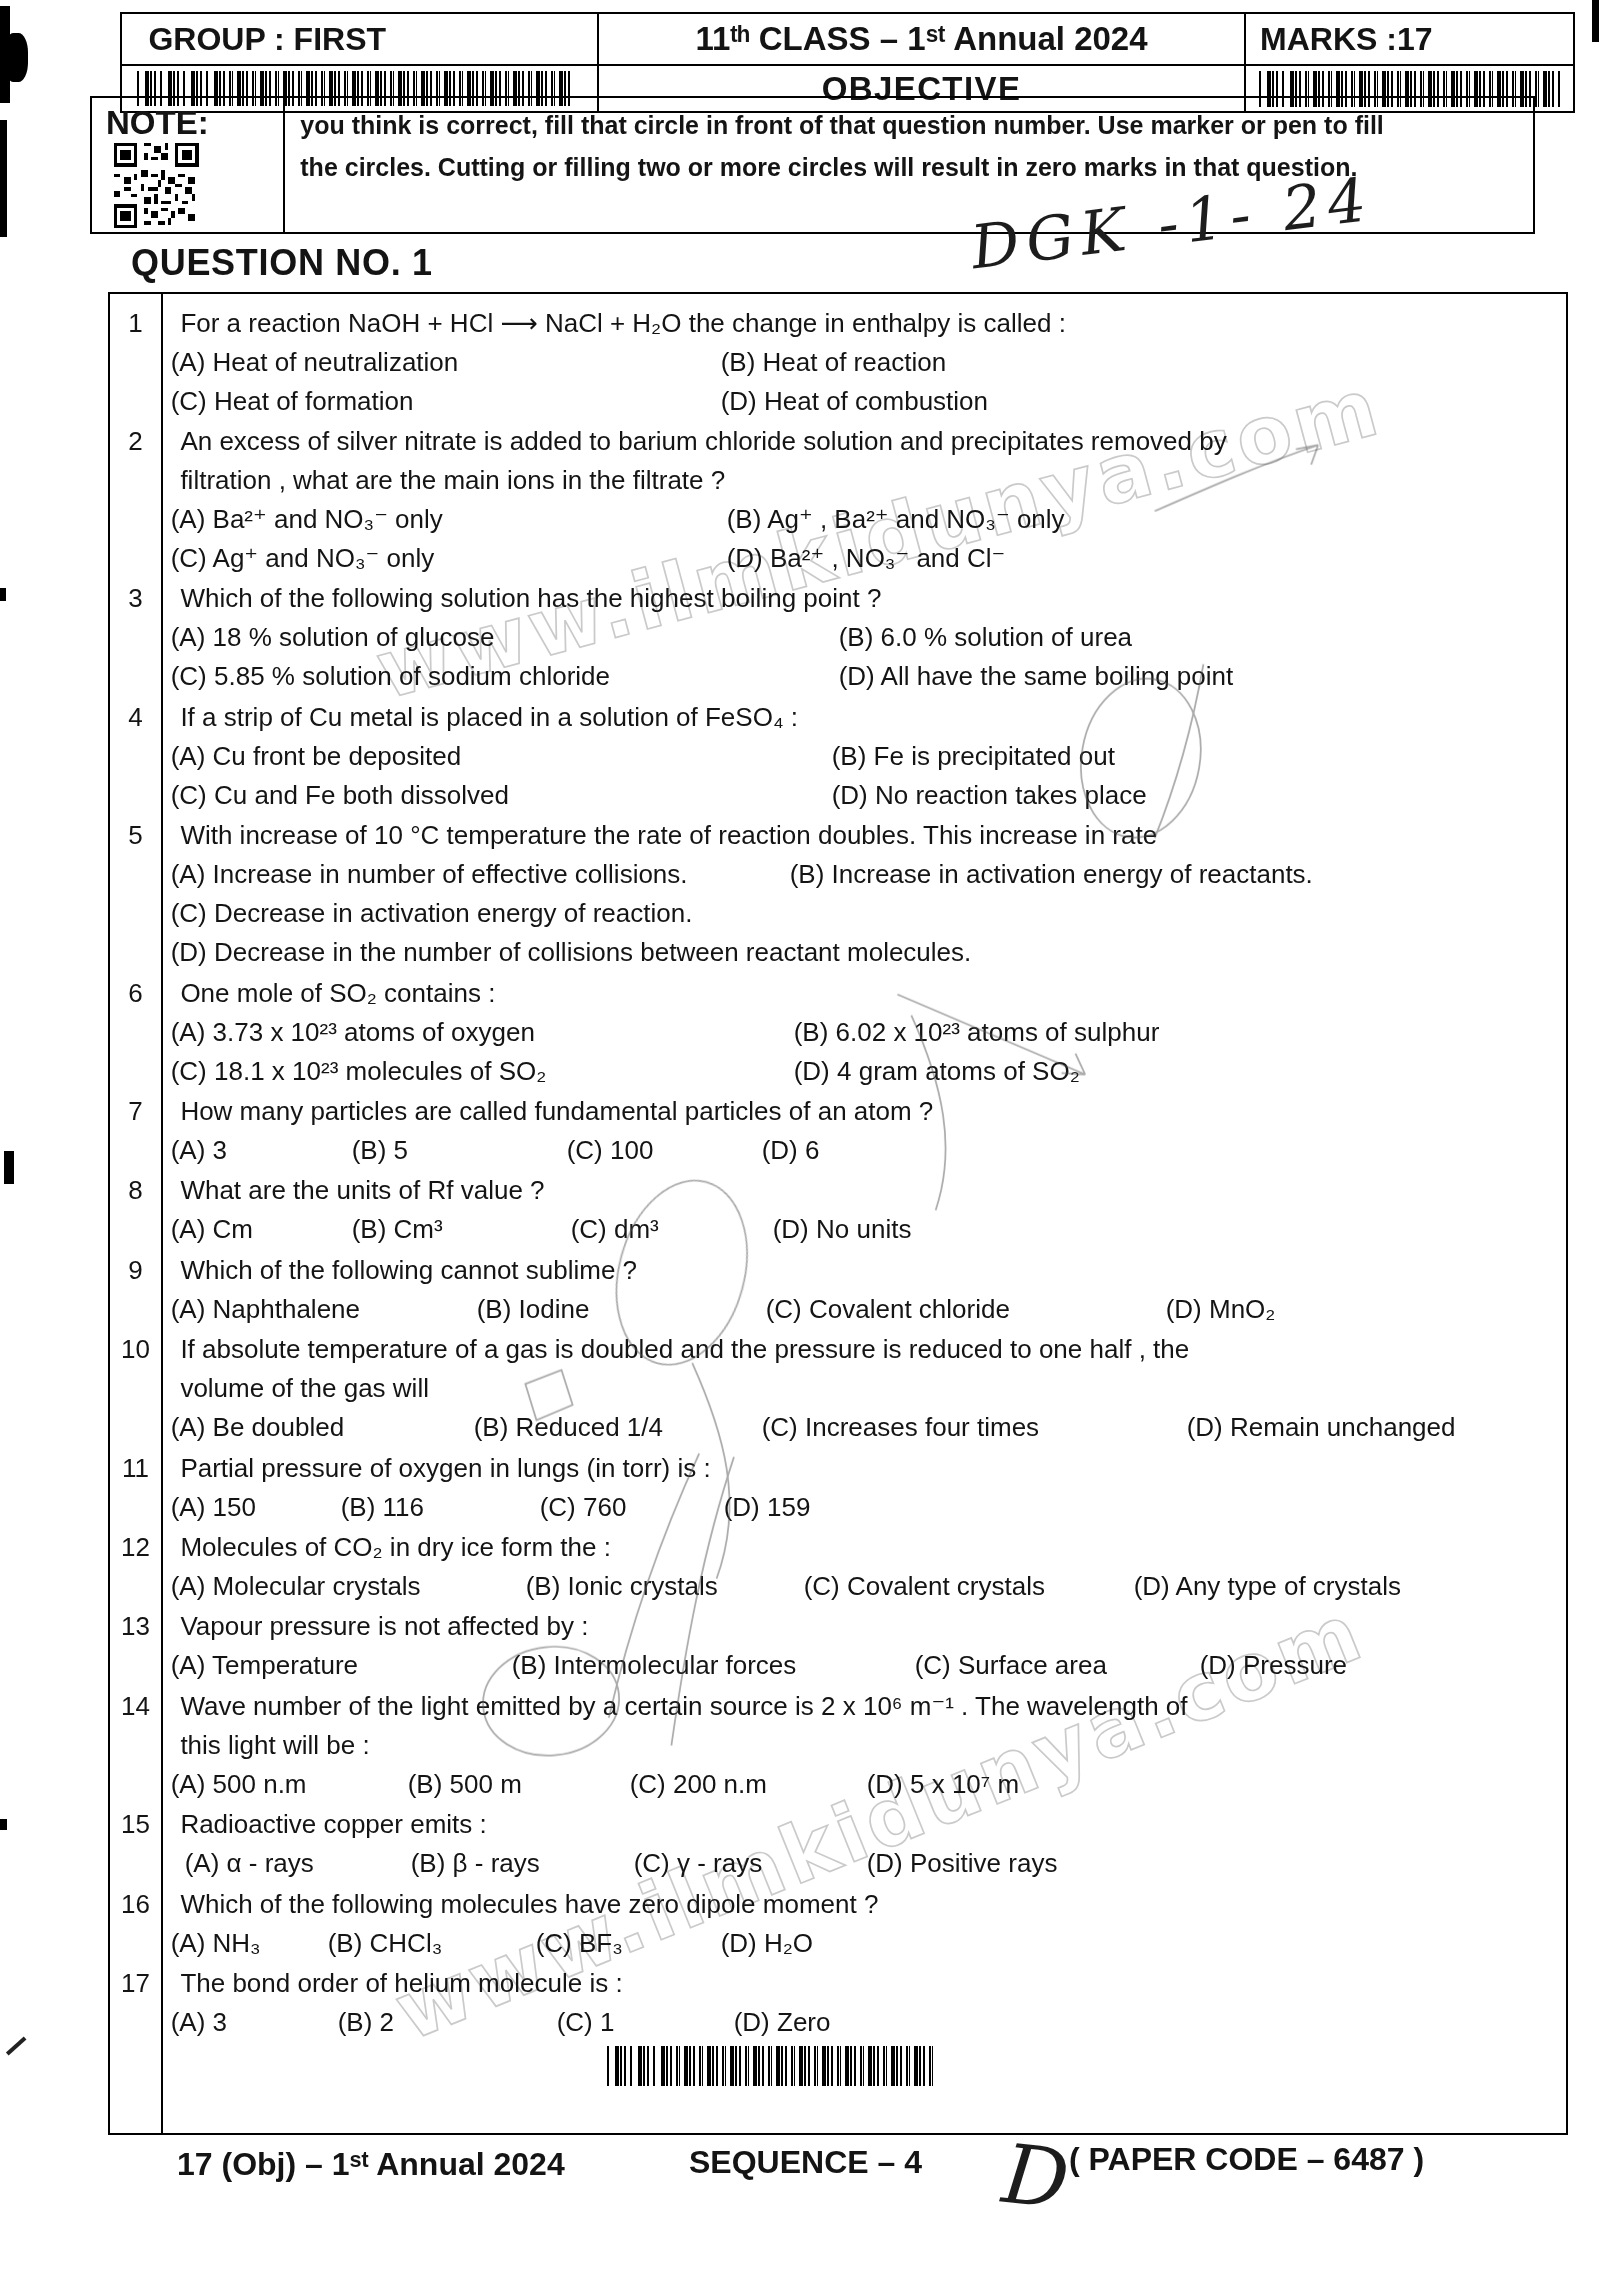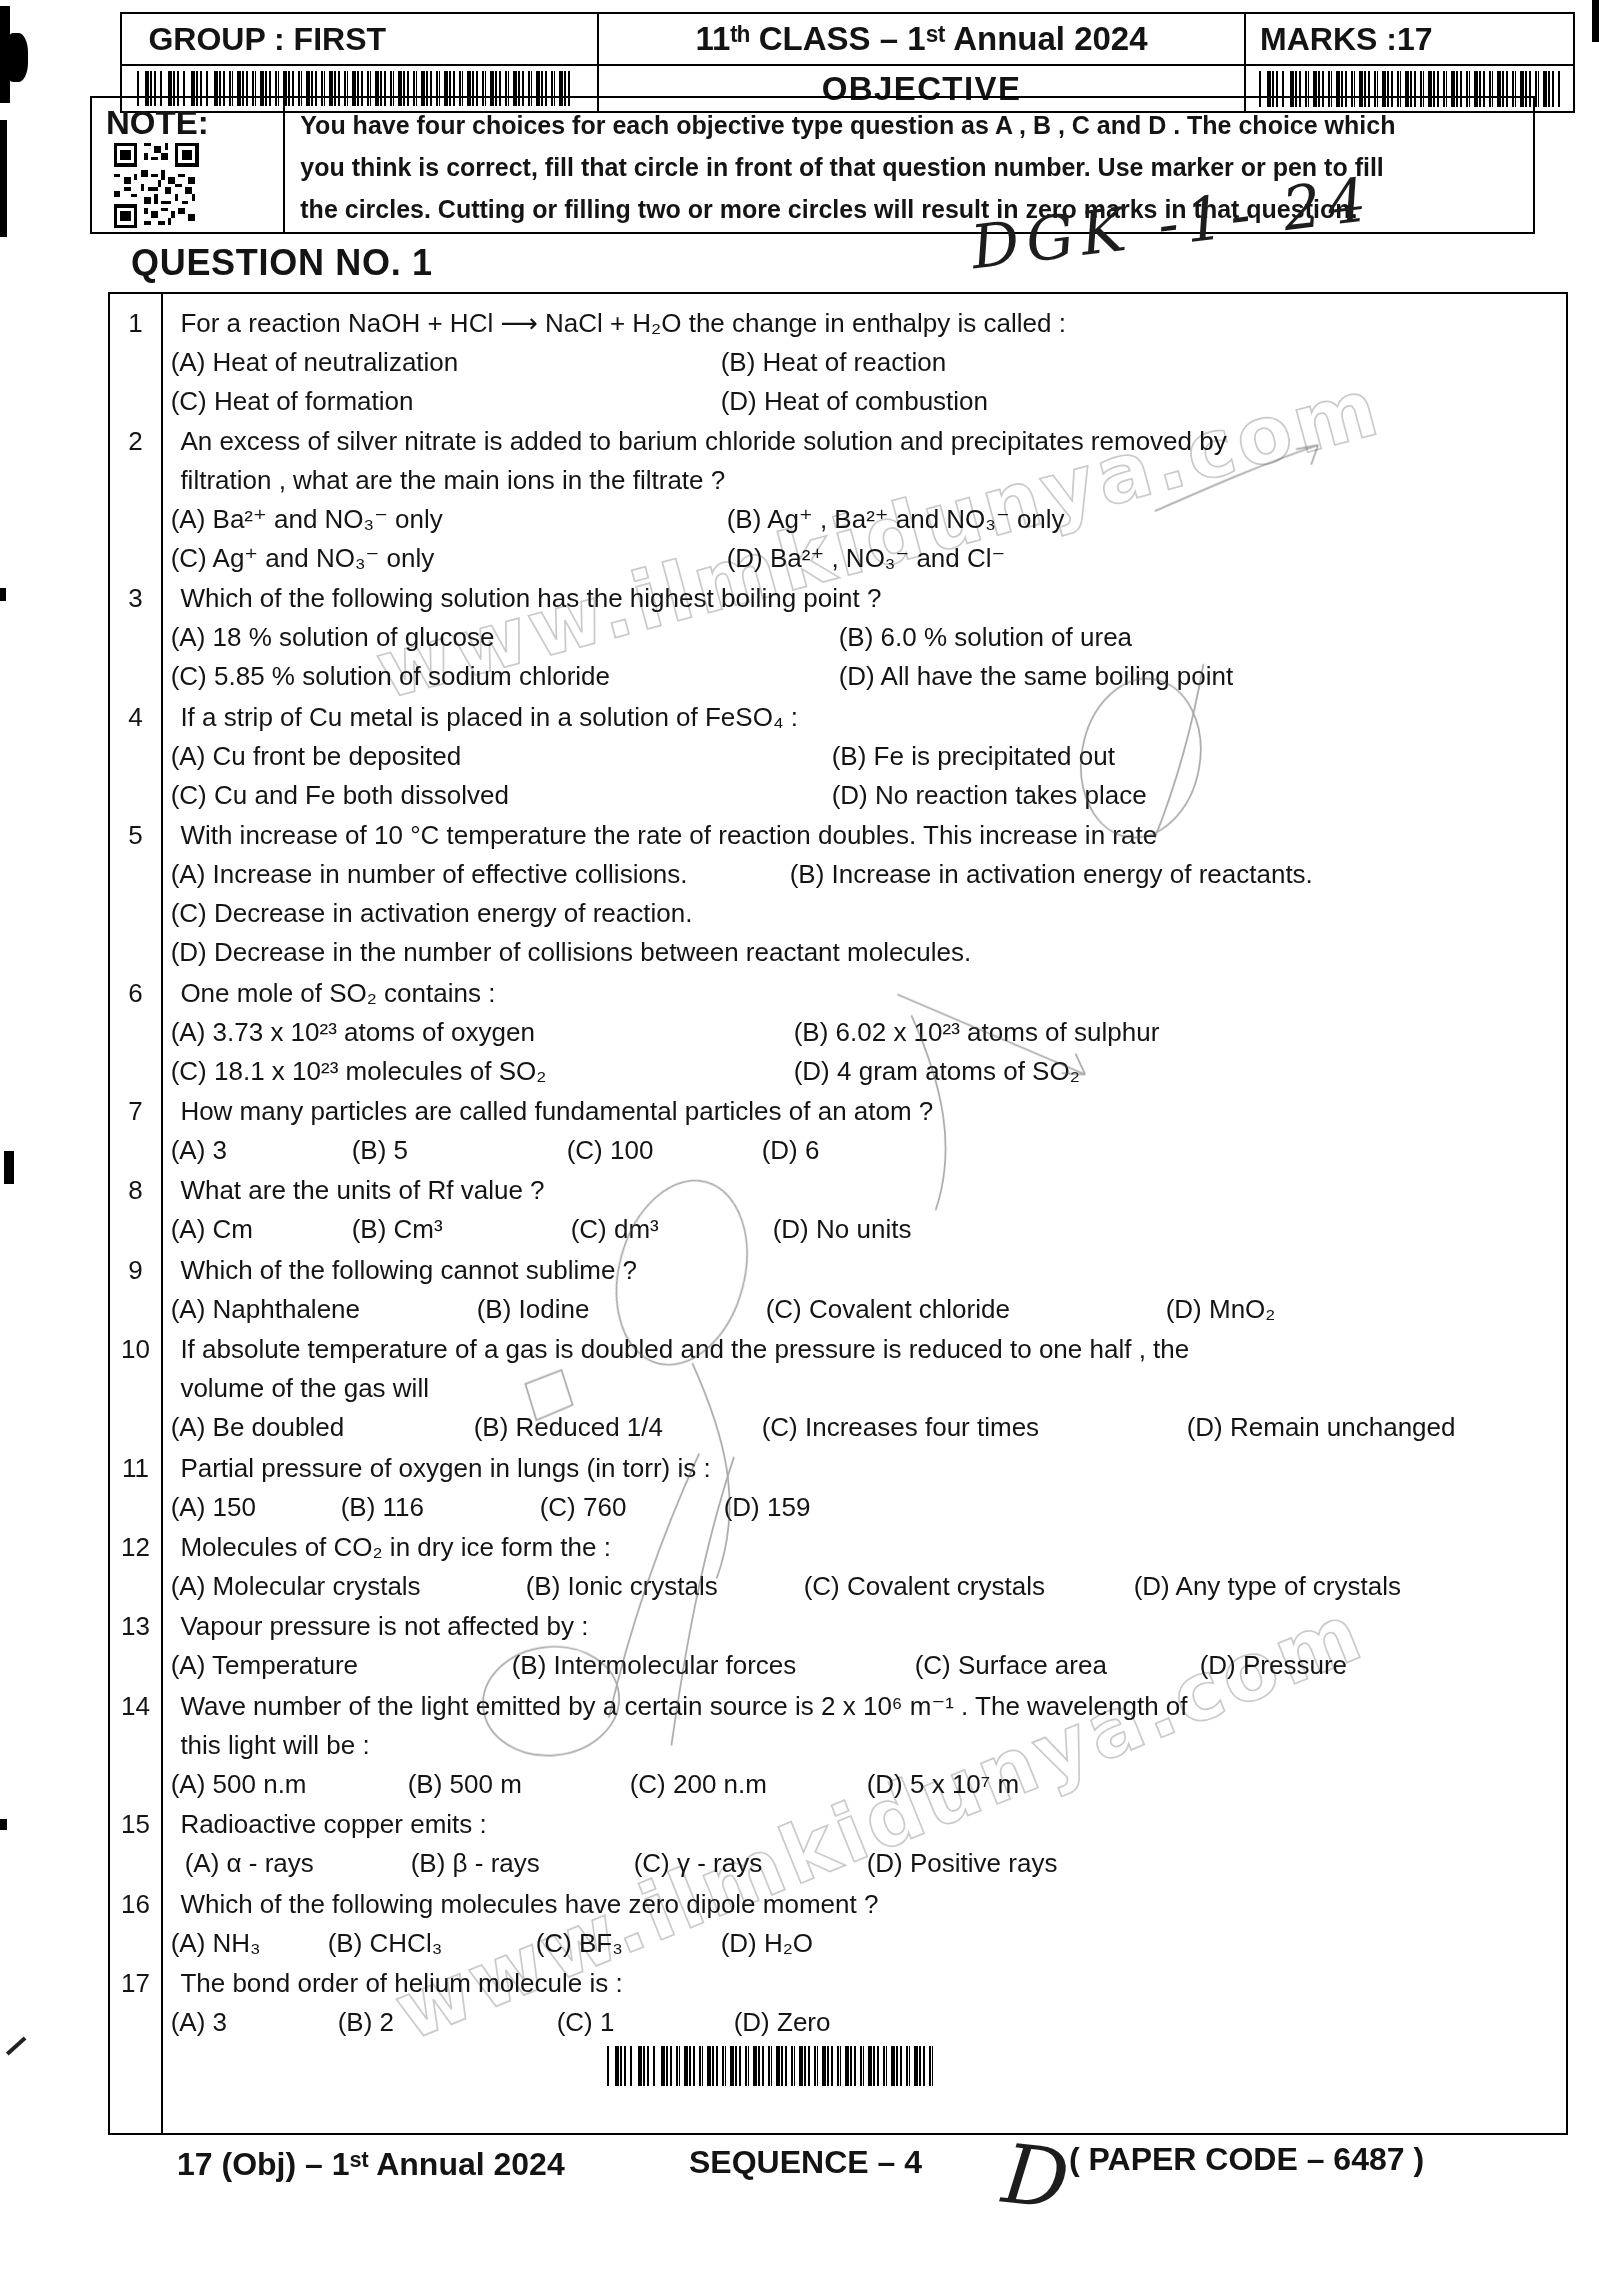--- a/index.html
+++ b/index.html
@@ -140,21 +140,20 @@
         <rect x="14" y="19" width="2" height="1" fill="#000"></rect>
       <rect x="17" y="20" width="1" height="2" fill="#000"></rect>
         <rect x="19" y="19" width="2" height="2" fill="#000"></rect>
         <rect x="22" y="21" width="2" height="2" fill="#000"></rect>
       <rect x="9" y="23" width="2" height="1" fill="#000"></rect>
         <rect x="13" y="23" width="2" height="1" fill="#000"></rect>
         <rect x="16" y="22" width="1" height="2" fill="#000"></rect>
     </svg>
   </div>
   <div id="note-text-cell">
-    <div class="note-line">You have four choices for each objective type question as A , B , C and D . The choice which</div>
     <div class="note-line">you think is correct, fill that circle in front of that question number. Use marker or pen to fill</div>
     <div class="note-line">the circles. Cutting or filling two or more circles will result in zero marks in that question.</div>
   </div>
 </div>
 
 <div id="sec-heading">QUESTION NO. 1</div>
 <div id="hand-code">DGK -1- 24</div>
 
 <div id="wm1" class="wm">www.ilmkidunya.com</div>
 <div id="wm2" class="wm">www.ilmkidunya.com</div>

